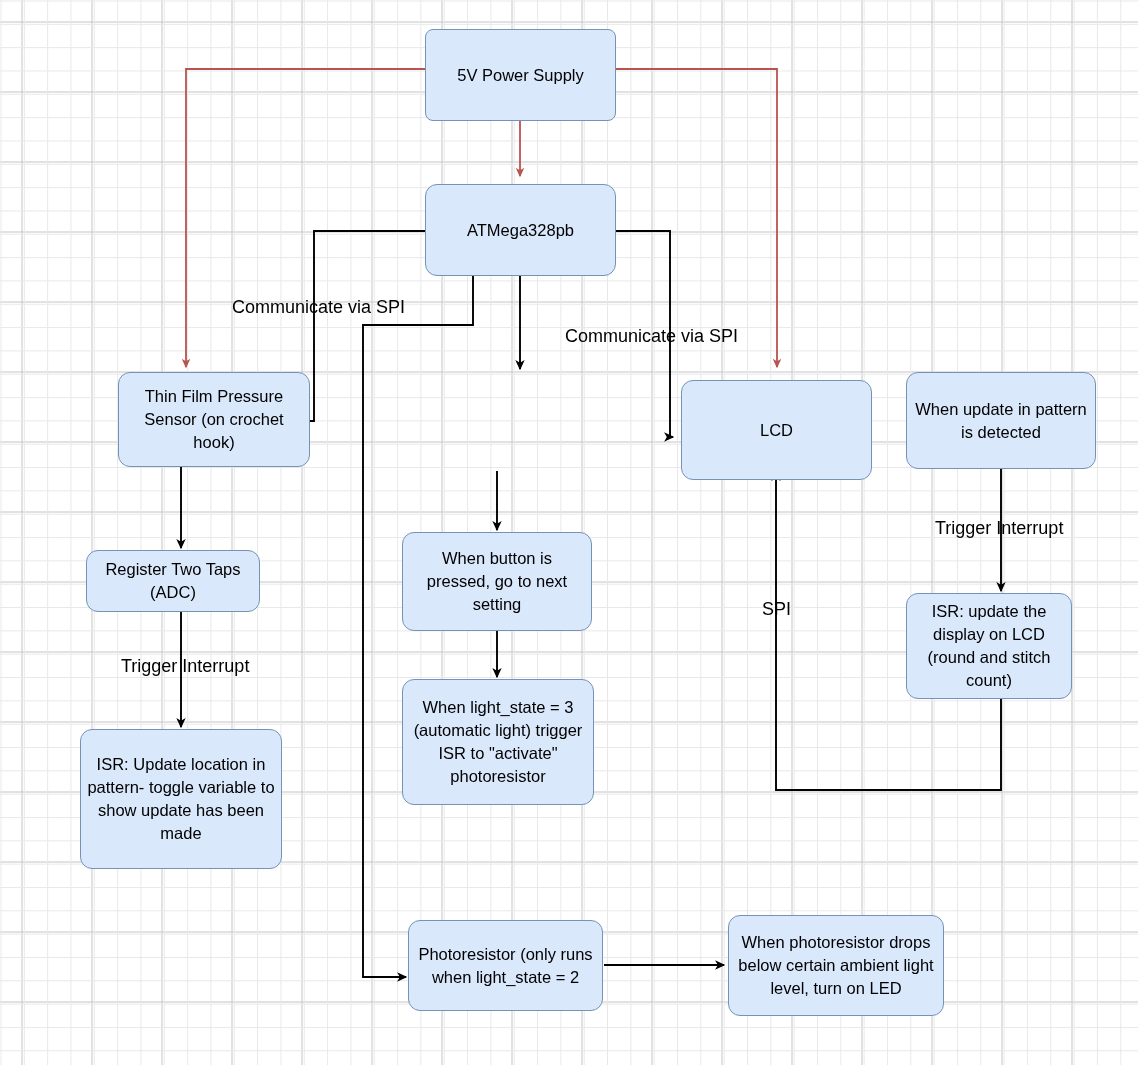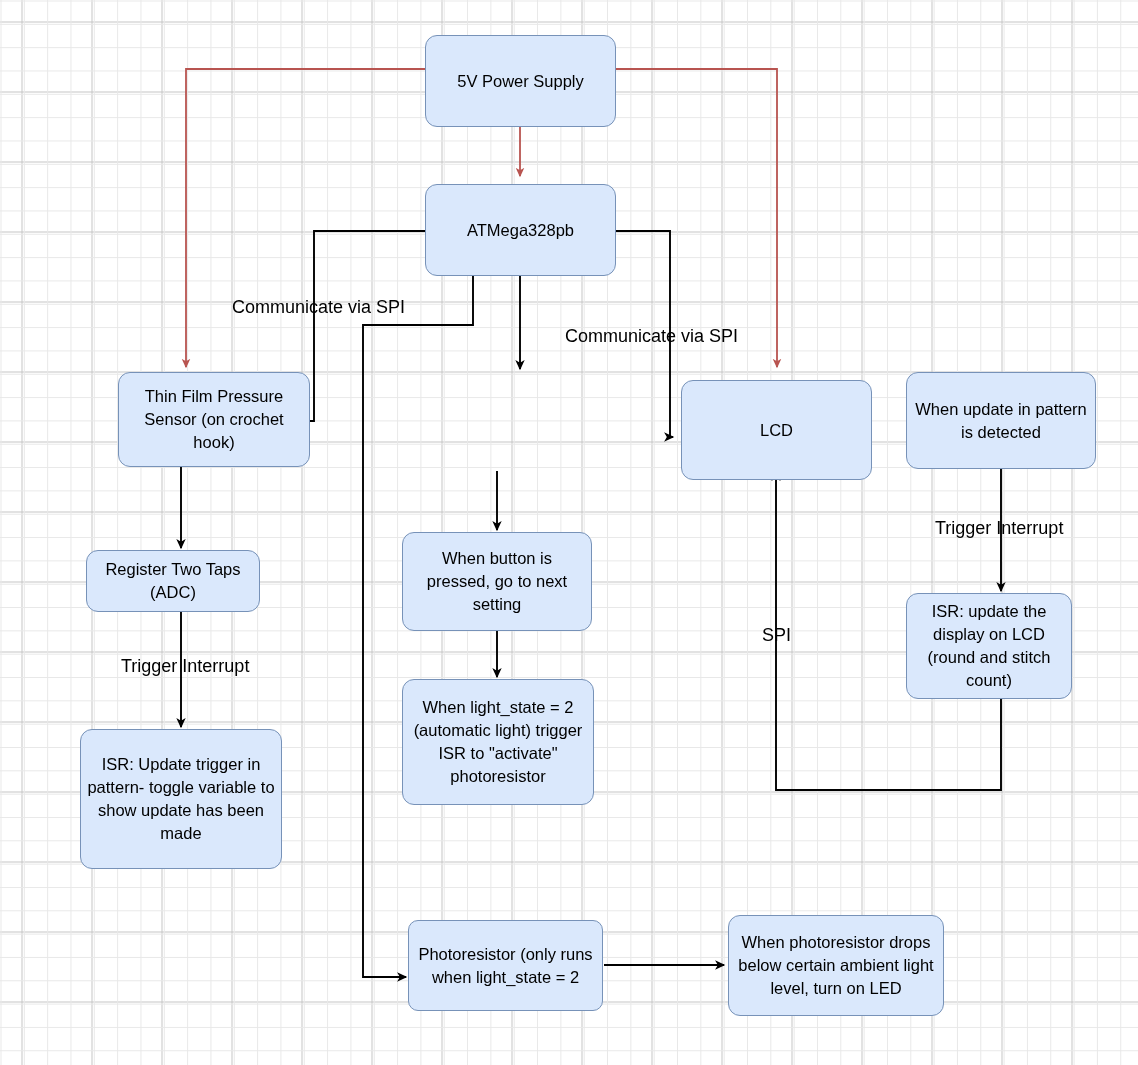--- a/index.html
+++ b/index.html
@@ -99,21 +99,21 @@
 
     <path d="M 497 631 L 497 677" fill="none" stroke="#000000" stroke-width="1.9" marker-end="url(#arrowBlack)"></path>
 
     <path d="M 1001 469 L 1001 591" fill="none" stroke="#000000" stroke-width="1.9" marker-end="url(#arrowBlack)"></path>
 
     <path d="M 1001 699 L 1001 790 L 776 790 L 776 472" fill="none" stroke="#000000" stroke-width="1.9" marker-end="url(#arrowBlack)"></path>
 
     <path d="M 604 965 L 724 965" fill="none" stroke="#000000" stroke-width="1.9" marker-end="url(#arrowBlack)"></path>
   </svg>
 
-  <div class="node" style="left:425px; top:35px; width:191px; height:92px;">
+  <div class="node" style="left:425px; top:29px; width:191px; height:92px;border-radius:8px;">
     <span>5V Power Supply</span>
   </div>
 
   <div class="node" style="left:425px; top:184px; width:191px; height:92px;">
     <span>ATMega328pb</span>
   </div>
 
   <div class="node" style="left:88px; top:372px; width:192px; height:95px;margin-left:30px;">
     <span>Thin Film Pressure Sensor (on crochet hook)</span>
   </div>
@@ -133,28 +133,28 @@
 
   <div class="node" style="left:402px; top:532px; width:190px; height:99px;">
     <span>When button is pressed, go to next setting</span>
   </div>
 
   <div class="node" style="left:906px; top:593px; width:166px; height:106px;">
     <span>ISR: update the display on LCD (round and stitch count)</span>
   </div>
 
   <div class="node" style="left:80px; top:729px; width:202px; height:140px;">
-    <span>ISR: Update trigger in pattern- toggle variable to show update has been made</span>
+    <span>ISR: Update location in pattern- toggle variable to show update has been made</span>
   </div>
 
   <div class="node" style="left:402px; top:679px; width:192px; height:126px;">
-    <span>When light_state = 2 (automatic light) trigger ISR to "activate" photoresistor</span>
+    <span>When light_state = 3 (automatic light) trigger ISR to "activate" photoresistor</span>
   </div>
 
-  <div class="node" style="left:408px; top:920px; width:195px; height:91px;border-radius:10px;">
+  <div class="node" style="left:408px; top:920px; width:195px; height:91px;">
     <span>Photoresistor (only runs when light_state = 2</span>
   </div>
 
   <div class="node" style="left:728px; top:915px; width:216px; height:101px;">
     <span>When photoresistor drops below certain ambient light level, turn on LED</span>
   </div>
 
   <div class="edge-label" style="left:232px; top:297px;">
     <span>Communicate via SPI</span>
   </div>
@@ -164,17 +164,17 @@
   </div>
 
   <div class="edge-label" style="left:121px; top:656px;">
     <span>Trigger Interrupt</span>
   </div>
 
   <div class="edge-label" style="left:935px; top:518px;">
     <span>Trigger Interrupt</span>
   </div>
 
-  <div class="edge-label" style="left:762px; top:625px;">
+  <div class="edge-label" style="left:762px; top:599px;">
     <span>SPI</span>
   </div>
 
 </div>
 
 </body></html>

